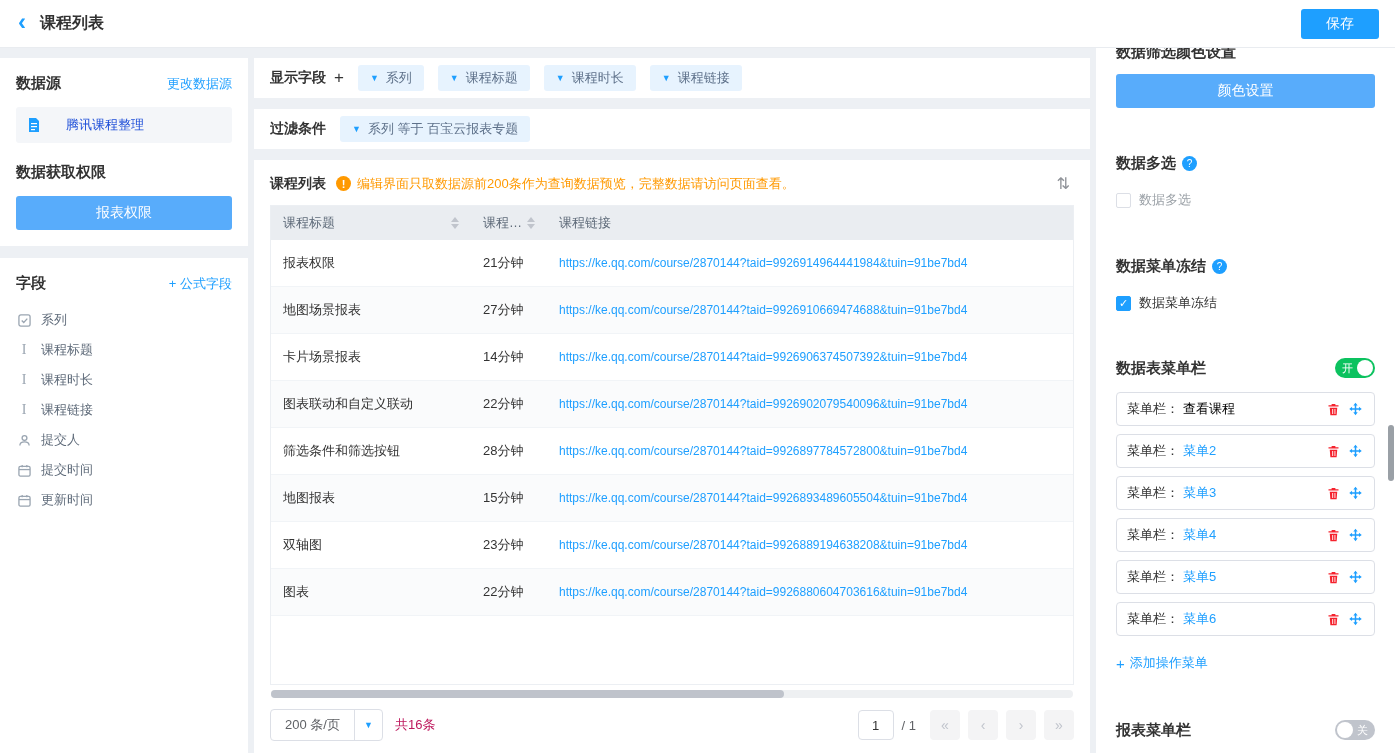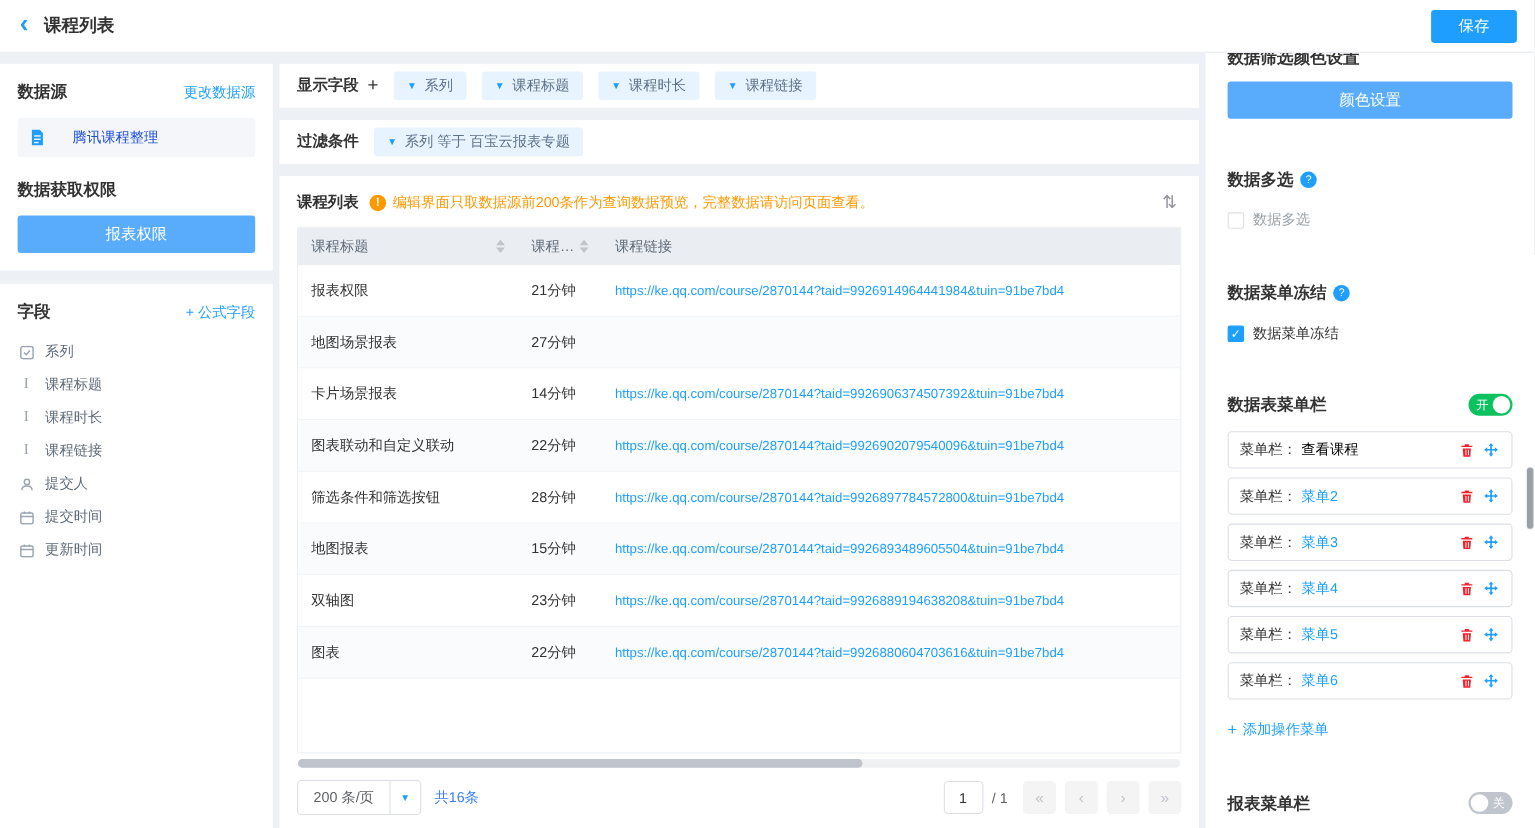--- a/index.html
+++ b/index.html
@@ -84,21 +84,21 @@
   .table-footer { margin-top:11px; display:flex; align-items:center; flex:none; }
   .page-size {
     border:1px solid #dcdfe6; border-radius:4px; height:32px; display:flex; align-items:center;
     color:#606266; cursor:pointer; background:#fff;
   }
   .page-size .ps-label { padding:0 14px; }
   .page-size .ps-caret {
     width:28px; height:100%; border-left:1px solid #dcdfe6; display:flex; align-items:center; justify-content:center;
     color:#1e9fff; font-size:9px;
   }
-  .total-count { margin-left:12px; color:#3b82f6;text-align:right; }
+  .total-count { margin-left:12px; color:#be185d;text-align:right; }
   .pager { margin-left:auto; display:flex; align-items:center; gap:8px; }
   .page-input {
     width:36px; height:30px; border:1px solid #dcdfe6; border-radius:4px; text-align:center;
     font-size:13px; color:#333; outline:none; font-family:inherit;
   }
   .page-suffix { color:#606266; margin-right:6px; }
   .pager-btn {
     width:30px; height:30px; background:#f4f4f5; border-radius:4px; color:#c0c4cc;
     display:flex; align-items:center; justify-content:center; font-size:14px; cursor:not-allowed;
   }
@@ -311,20 +311,21 @@
 
         <div class="tbody">
           <div class="tr">
             <div class="td col-title">报表权限</div>
             <div class="td col-dur">21分钟</div>
             <div class="td col-link td-link">https://ke.qq.com/course/2870144?taid=9926914964441984&amp;tuin=91be7bd4</div>
           </div>
           <div class="tr">
             <div class="td col-title">地图场景报表</div>
             <div class="td col-dur">27分钟</div>
+            <div class="td col-link td-link">https://ke.qq.com/course/2870144?taid=9926910669474688&amp;tuin=91be7bd4</div>
           </div>
           <div class="tr">
             <div class="td col-title">卡片场景报表</div>
             <div class="td col-dur">14分钟</div>
             <div class="td col-link td-link">https://ke.qq.com/course/2870144?taid=9926906374507392&amp;tuin=91be7bd4</div>
           </div>
           <div class="tr">
             <div class="td col-title">图表联动和自定义联动</div>
             <div class="td col-dur">22分钟</div>
             <div class="td col-link td-link">https://ke.qq.com/course/2870144?taid=9926902079540096&amp;tuin=91be7bd4</div>

